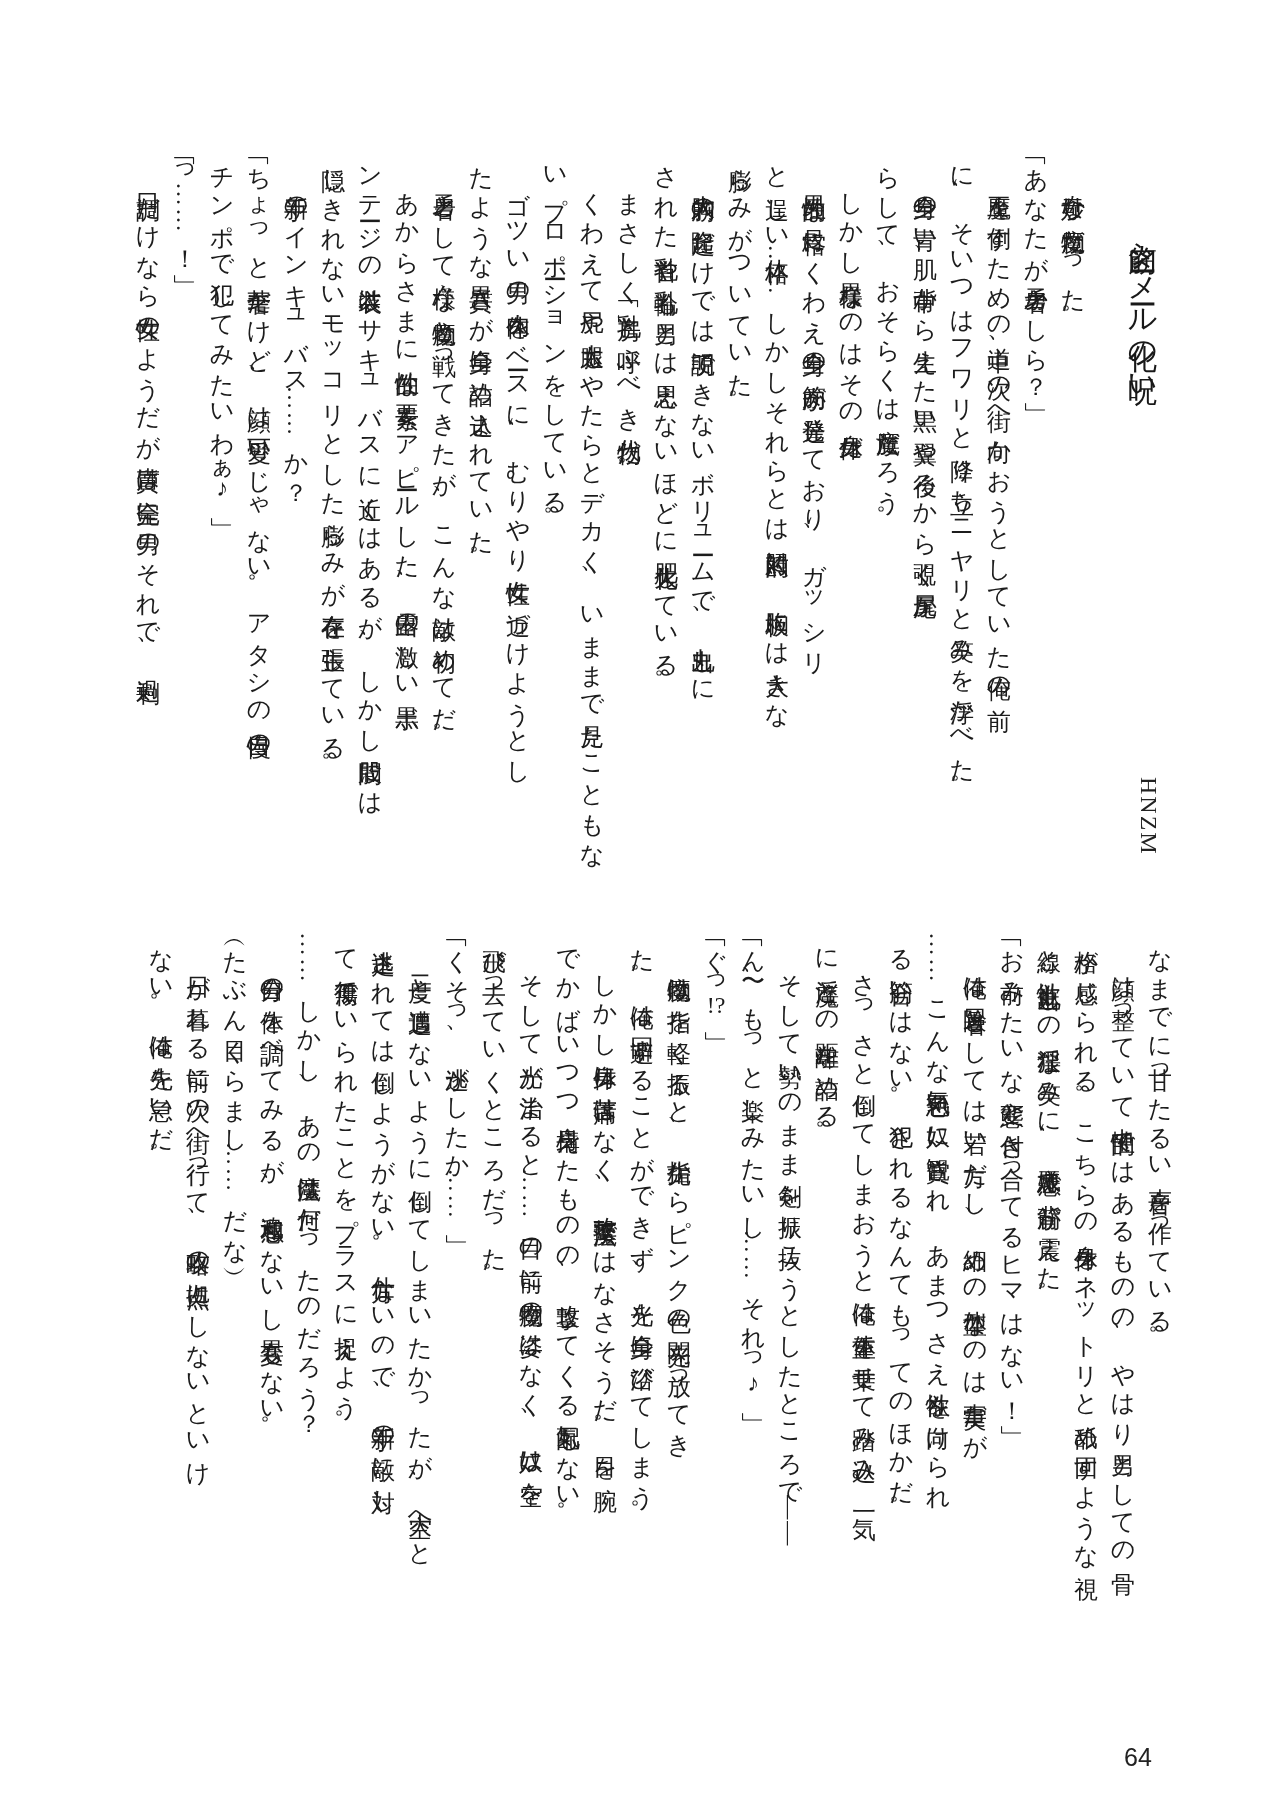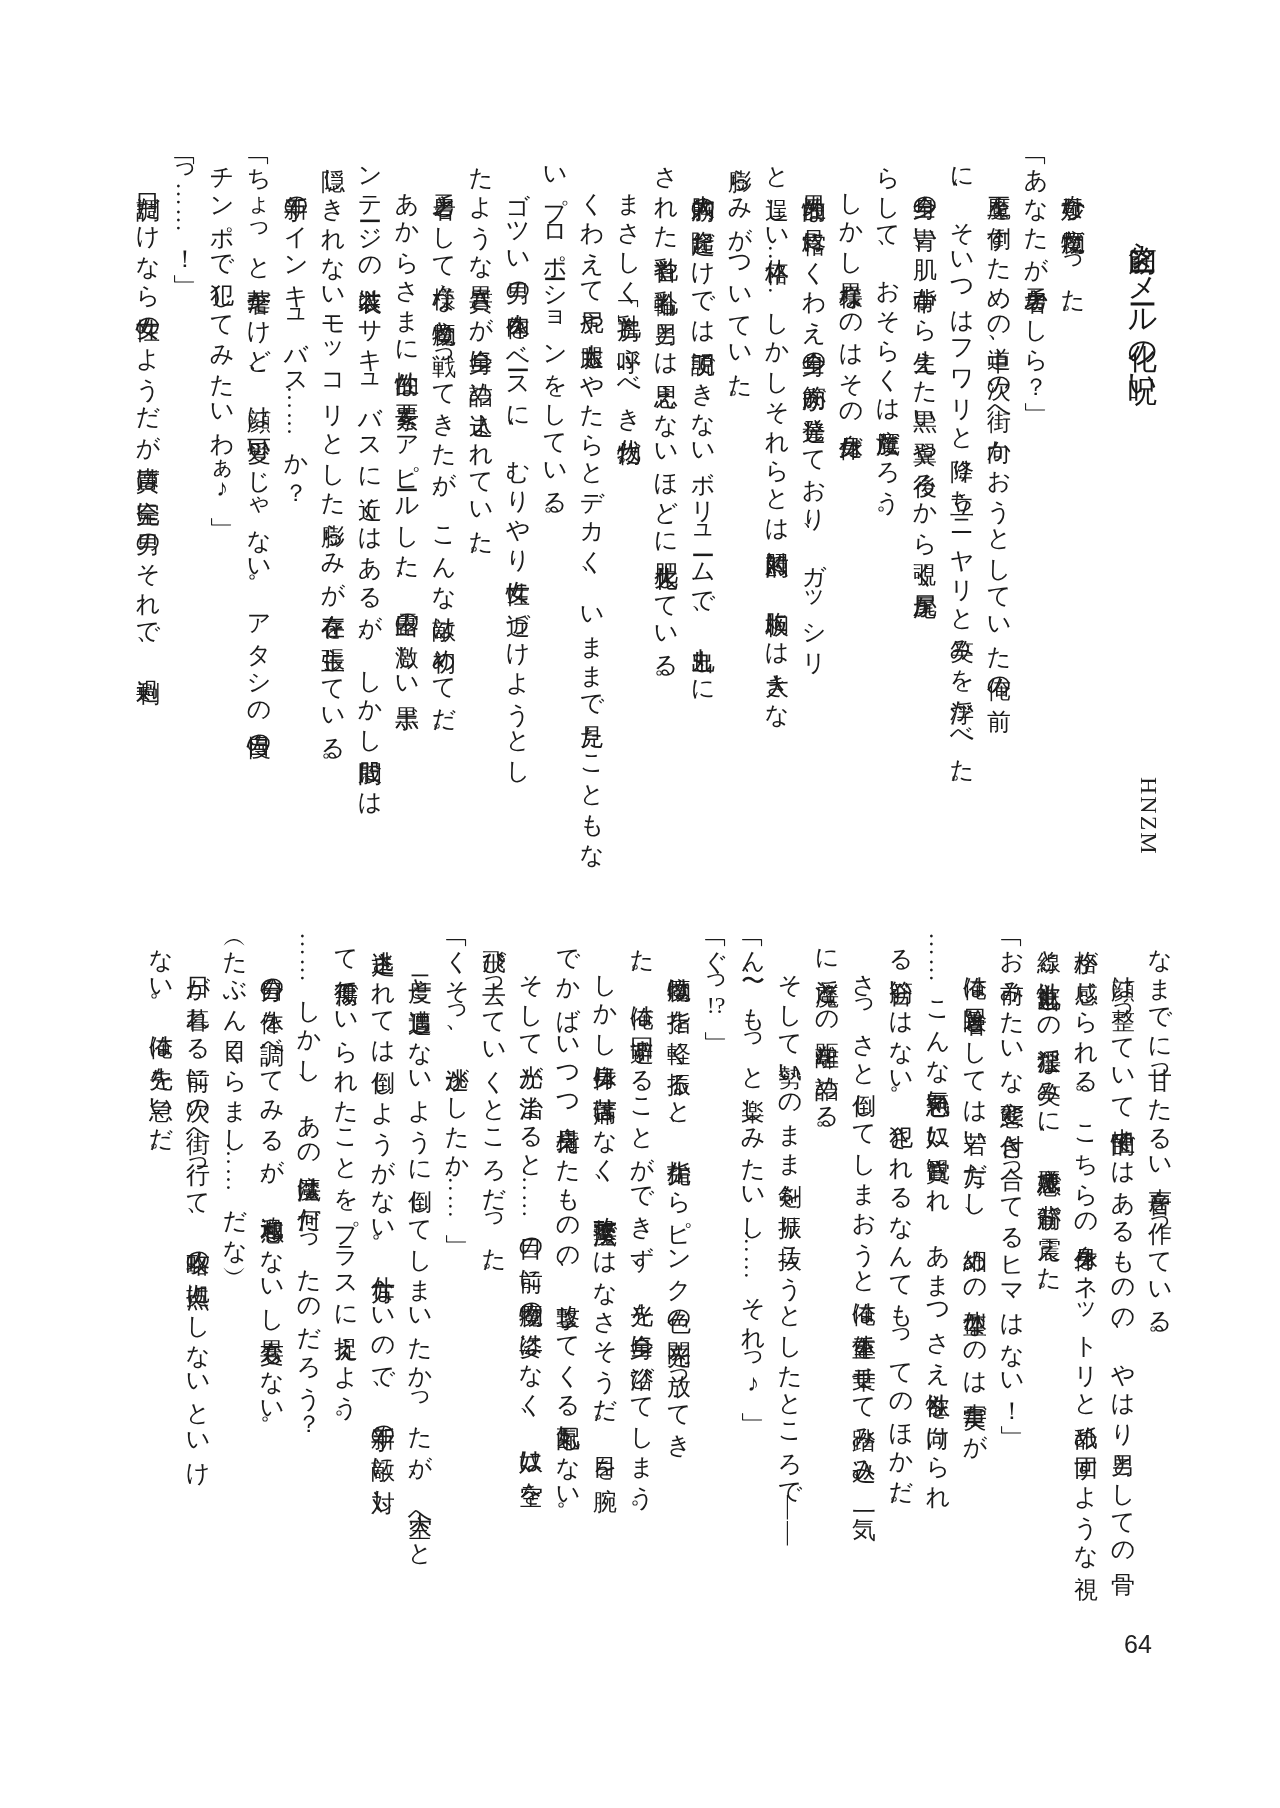--- a/index.html
+++ b/index.html
@@ -59,21 +59,21 @@
     white-space: pre;
   }
   .tcy {
     text-combine-upright: all;
     -webkit-text-combine: horizontal;
     letter-spacing: 0;
   }
   .page-number {
     position: absolute;
     left: 1124px;
-    top: 1630px;
+    top: 1743px;
     font-size: 25px;
     font-family: "Liberation Sans", "DejaVu Sans", sans-serif;
     color: #222222;
   }
 </style>
 </head>
 <body>
 
 <div class="page">
 

